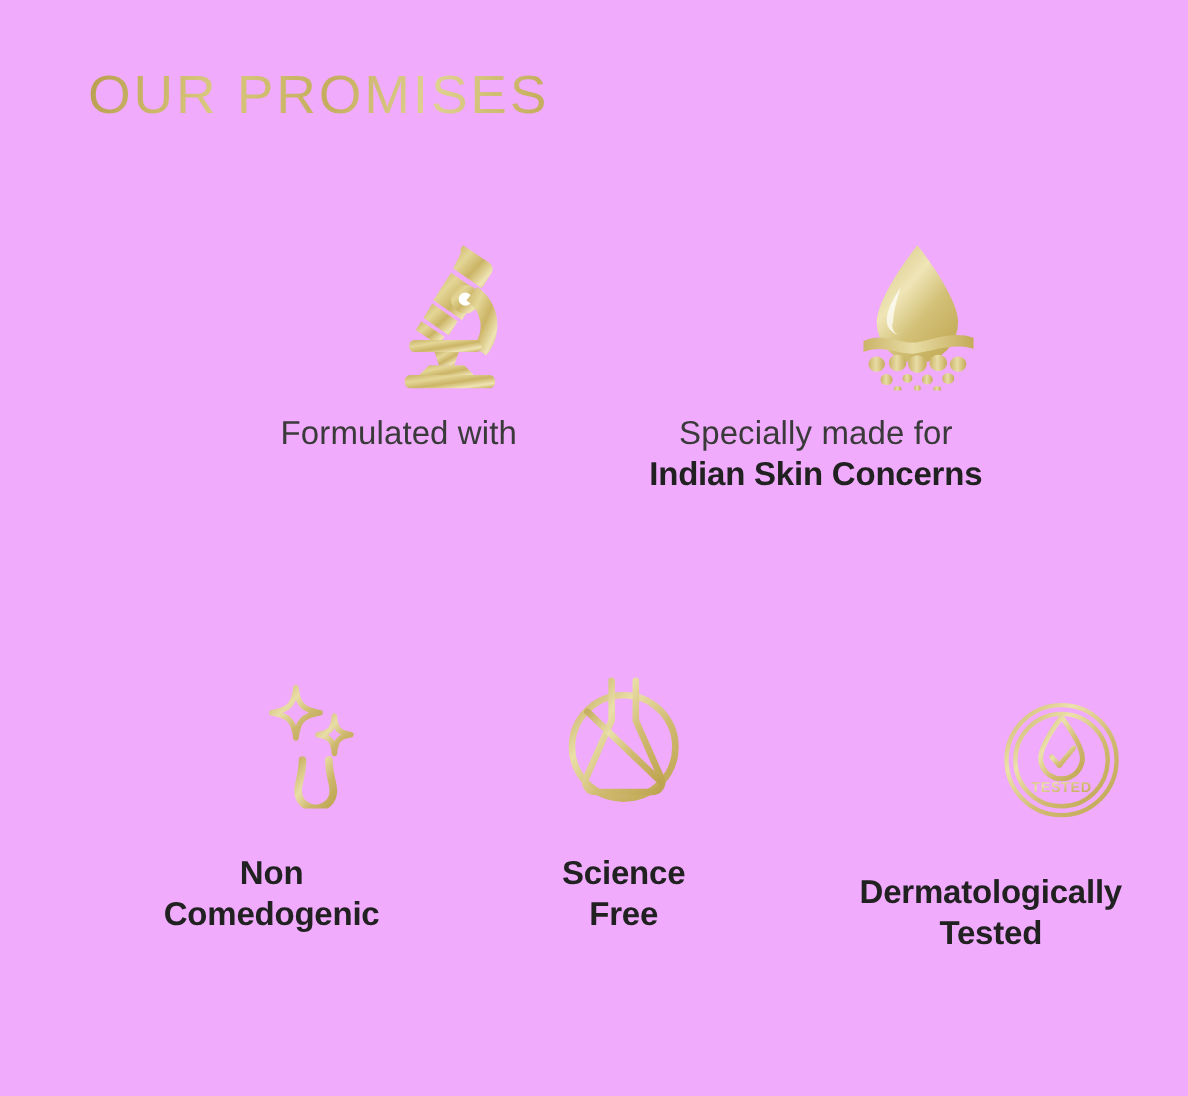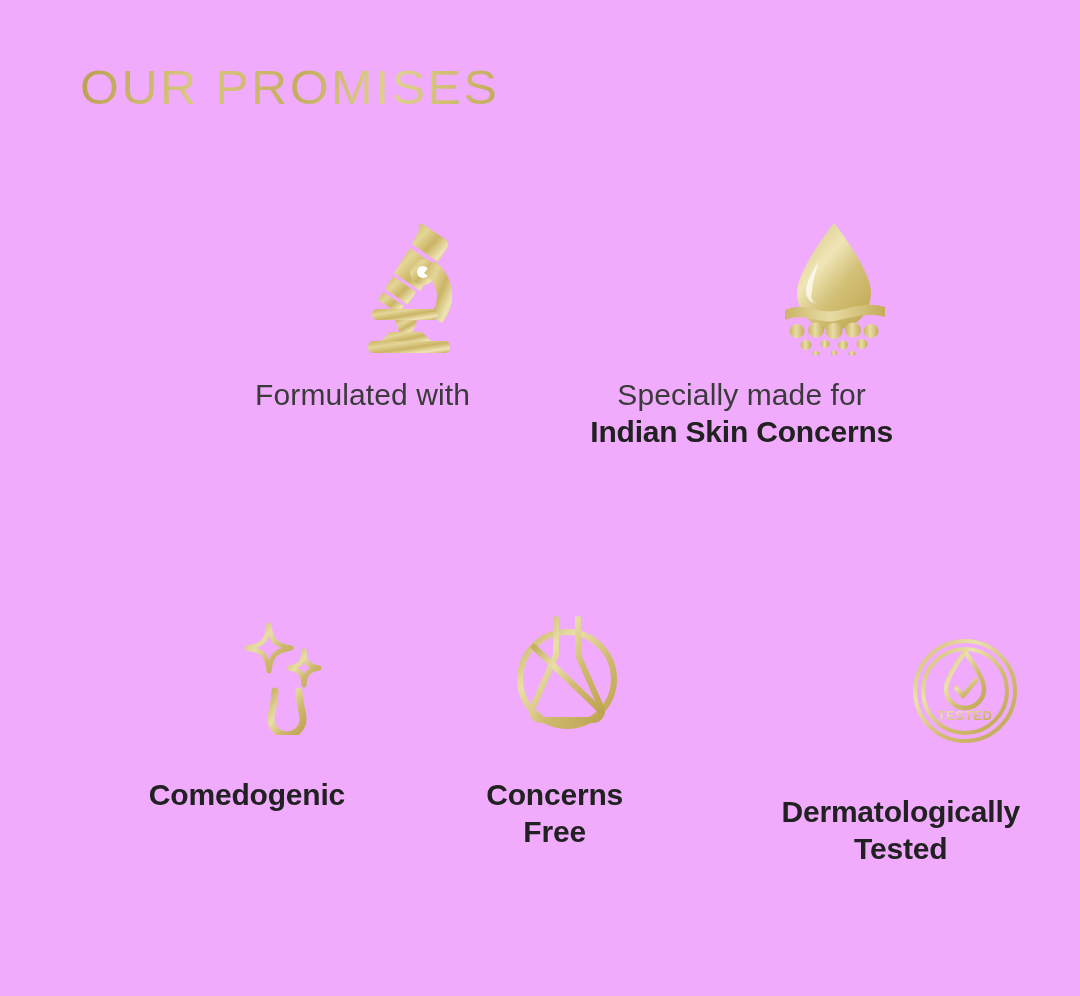--- a/index.html
+++ b/index.html
@@ -239,20 +239,21 @@
           <path d="M83 36 C84 48 87 51 98 53 C87 55 84 58 83 70 C82 58 79 55 68 53 C79 51 82 48 83 36 Z" fill="none" stroke="url(#goldStrokeA)" stroke-width="5" stroke-linejoin="round"></path>
 
           <path d="M6 76 H54" stroke="url(#goldStrokeA)" stroke-width="7" stroke-linecap="round" fill="none"></path>
 
           <path d="M78 76 H118" stroke="url(#goldStrokeA)" stroke-width="7" stroke-linecap="round" fill="none"></path>
 
           <path d="M54 76 C54 90 50 96 50 104 a16 16 0 0 0 32 0 C82 96 78 90 78 76" fill="none" stroke="url(#goldStrokeA)" stroke-width="7" stroke-linecap="round" stroke-linejoin="round"></path>
         </svg>
       </div>
       <div class="promise-label">
+        <span class="label-line1 bold">Non</span>
         <span class="label-line2">Comedogenic</span>
       </div>
     </div>
 
     <div class="promise p-paraben">
       <div class="icon-wrap">
         <svg width="112" height="128" viewBox="0 0 112 128" aria-hidden="true">
           <defs>
             <linearGradient id="goldStrokeB" x1="0" y1="0" x2="1" y2="1">
               <stop offset="0%" stop-color="#c5ae5f"></stop>
@@ -269,21 +270,21 @@
 
             <path d="M39 10 H73"></path>
 
             <path d="M30 92 H82"></path>
 
             <path d="M23 40 L90 104"></path>
           </g>
         </svg>
       </div>
       <div class="promise-label">
-        <span class="label-line1 bold">Concerns</span>
+        <span class="label-line1 bold">Science</span>
         <span class="label-line2">Free</span>
       </div>
     </div>
 
     <div class="promise p-derma">
       <div class="icon-wrap">
         <svg width="110" height="122" viewBox="0 0 110 122" aria-hidden="true">
           <defs>
             <linearGradient id="goldStrokeC" x1="0" y1="0" x2="1" y2="1">
               <stop offset="0%" stop-color="#cbb466"></stop>

